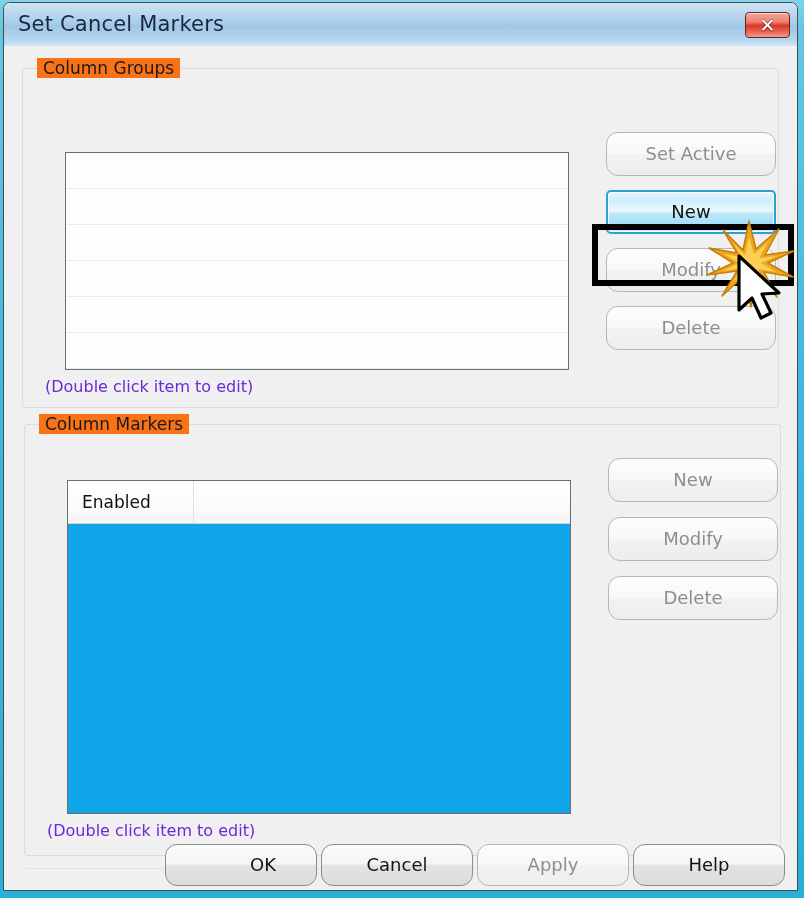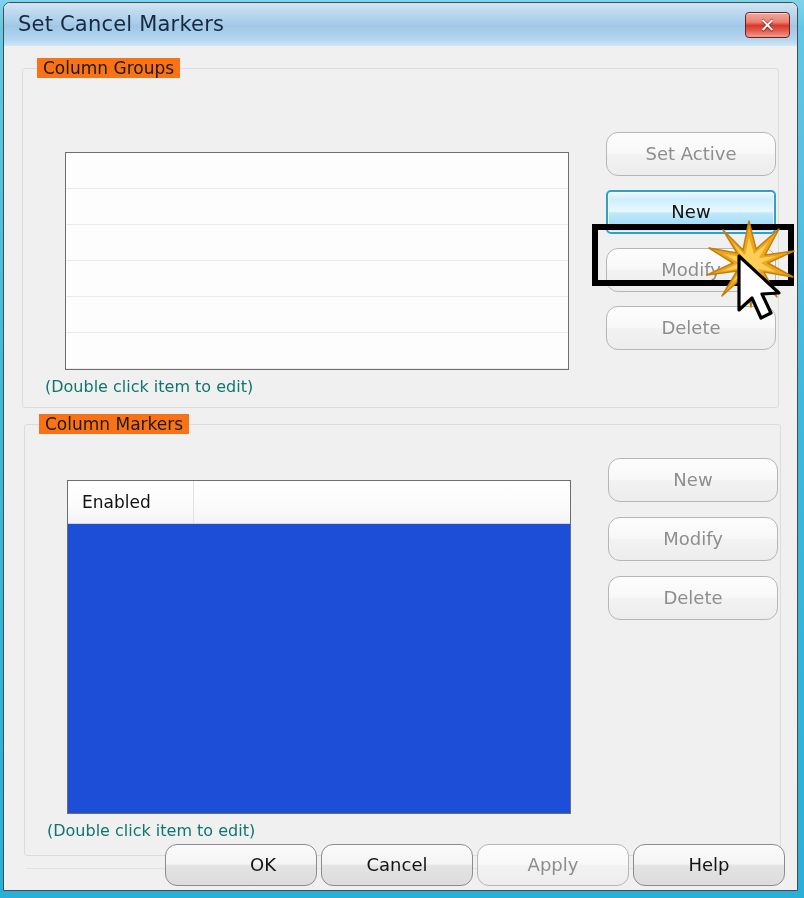--- a/index.html
+++ b/index.html
@@ -159,32 +159,32 @@
   .row-line {
     position: absolute;
     left: 0;
     width: 100%;
     height: 1px;
     background: #ebebeb;
   }
   .hint-text {
     position: absolute;
     font-size: 16px;
-    color: #0f766e;
+    color: #6d28d9;
     font-family: "DejaVu Sans", sans-serif;
     white-space: nowrap;
   }
 
   
   #list-column-markers {
     left: 42px;
     top: 55px;
     width: 504px;
     height: 334px;
-    background: #1d4ed8;
+    background: #0ea5e9;
   }
   .lv-header {
     position: absolute;
     left: 0; top: 0;
     width: 100%;
     height: 43px;
     box-sizing: border-box;
     background: linear-gradient(to bottom, #ffffff 0%, #fbfbfb 60%, #f4f4f4 100%);
     border-bottom: 1px solid #d4d4d4;
   }

